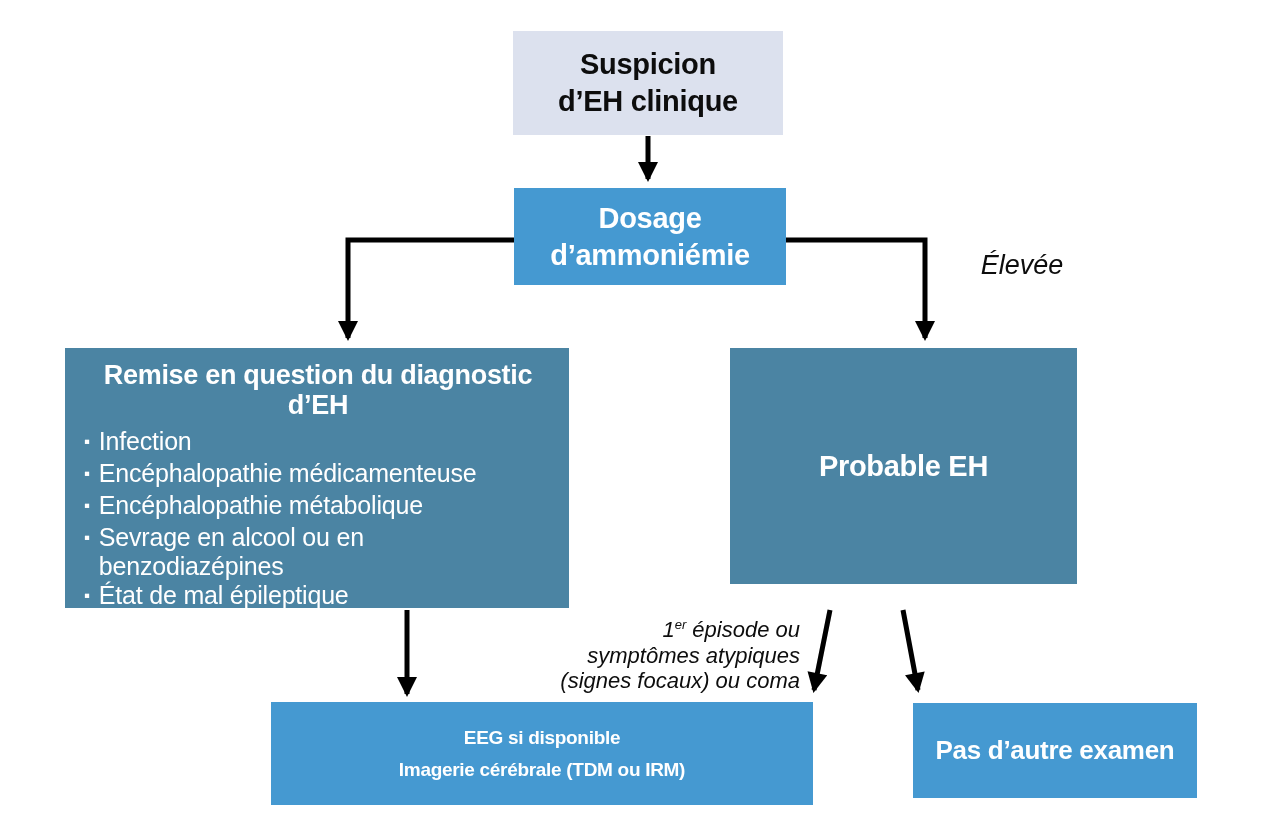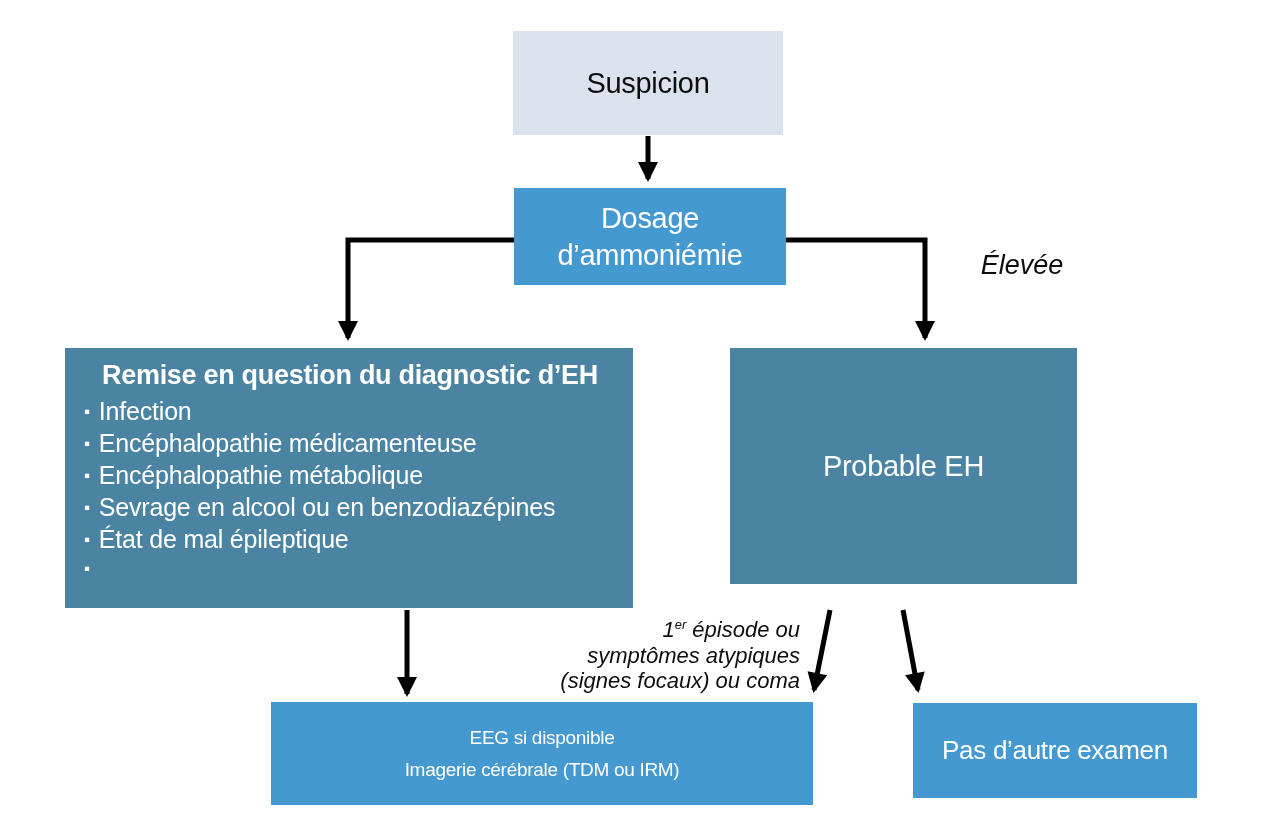--- a/index.html
+++ b/index.html
@@ -16,25 +16,25 @@
     position:relative;width:1280px;height:838px;background:#ffffff;overflow:hidden;
   }
   .arrow-layer{position:absolute;left:0;top:0;width:1280px;height:838px;}
   .box{
     position:absolute;display:flex;flex-direction:column;
     align-items:center;justify-content:center;text-align:center;
   }
   .box.light{background:var(--light-box);color:var(--text-dark);}
   .box.blue{background:var(--blue-box);color:var(--text-light);}
   .box.teal{background:var(--teal-box);color:var(--text-light);}
-  .box .ln{font-weight:normal;font-size:29px;line-height:37px;letter-spacing:-0.3px;}
+  .box .ln{font-weight:bold;font-size:29px;line-height:37px;letter-spacing:-0.3px;}
   .box-suspicion{left:513px;top:31px;width:270px;height:104px;}
   .box-dosage{left:514px;top:188px;width:272px;height:97px;}
   .box-reconsider{
-    left:65px;top:348px;width:568px;height:260px;
+    left:65px;top:348px;width:504px;height:260px;
     align-items:stretch;justify-content:flex-start;padding:12px 14px 0 16px;
   }
   .box-reconsider .title{
     text-align:center;font-weight:bold;font-size:27px;line-height:30px;letter-spacing:-0.3px;
   }
   .box-reconsider ul{list-style:none;margin-top:7px;}
   .box-reconsider li{
     display:flex;align-items:baseline;text-align:left;
     font-size:25px;line-height:29px;letter-spacing:-0.2px;
   }
@@ -70,20 +70,21 @@
     <line x1="648" y1="136" x2="648" y2="179" stroke="var(--arrow)" stroke-width="5" marker-end="url(#ah)"></line>
     <polyline points="514,240 348,240 348,338" stroke="var(--arrow)" stroke-width="5" fill="none" marker-end="url(#ah)"></polyline>
     <polyline points="786,240 925,240 925,338" stroke="var(--arrow)" stroke-width="5" fill="none" marker-end="url(#ah)"></polyline>
     <line x1="407" y1="610" x2="407" y2="694" stroke="var(--arrow)" stroke-width="5" marker-end="url(#ah)"></line>
     <line x1="830" y1="610" x2="814" y2="690" stroke="var(--arrow)" stroke-width="5" marker-end="url(#ah)"></line>
     <line x1="903" y1="610" x2="918" y2="690" stroke="var(--arrow)" stroke-width="5" marker-end="url(#ah)"></line>
   </svg>
 
   <div class="box light box-suspicion">
     <div class="ln">Suspicion</div>
+    <div class="ln">d’EH clinique</div>
   </div>
 
   <div class="box blue box-dosage">
     <div class="ln">Dosage</div>
     <div class="ln">d’ammoniémie</div>
   </div>
 
   <div class="edge-label label-elevee">Élevée</div>
 
   <div class="box teal box-reconsider">

